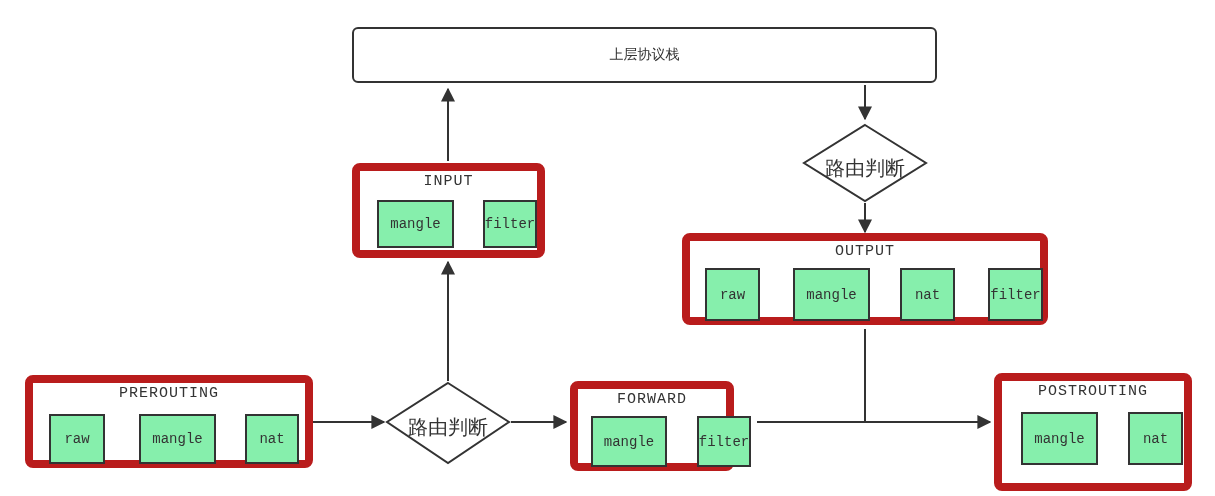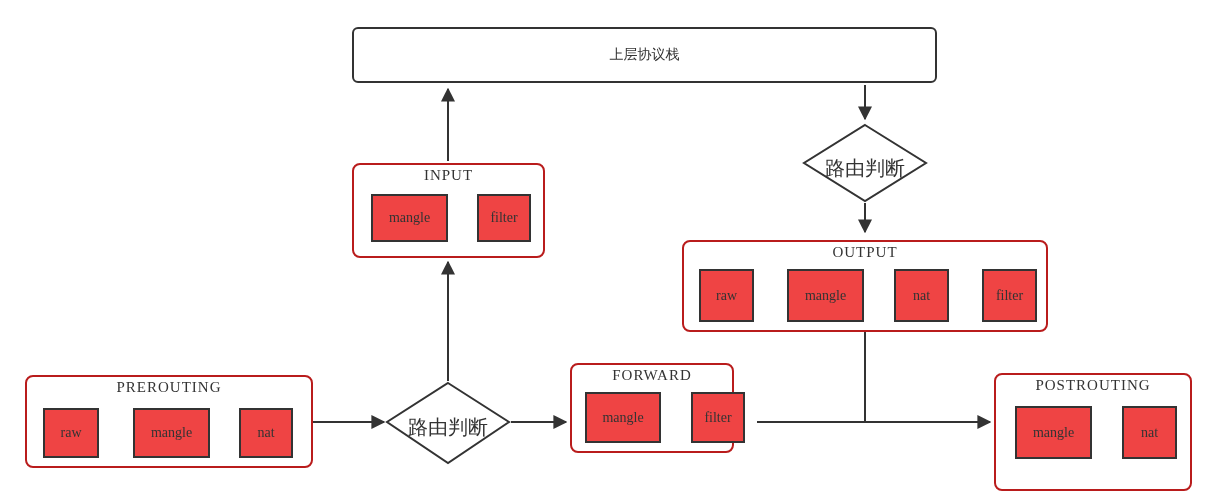--- a/index.html
+++ b/index.html
@@ -1,53 +1,53 @@
 <!DOCTYPE html>
 <html><head>
 <meta charset="utf-8">
 <style>
   html, body { margin: 0; padding: 0; background: #ffffff; }
   .canvas {
     position: relative;
     width: 1215px;
     height: 496px;
     background: #ffffff;
-    font-family: Liberation Serif, serif;
+    font-family: Liberation Mono, monospace;
     color: #333333;
     overflow: hidden;
   }
   .wires { position: absolute; left: 0; top: 0; width: 1215px; height: 496px; }
 
   
   .stack-box {
     position: absolute; left: 352px; top: 27px; width: 585px; height: 56px;
     border: 2px solid #333333; border-radius: 6px; background: #ffffff;
     box-sizing: border-box;
     display: flex; align-items: center; justify-content: center;
     font-size: 14px;
   }
 
   
   .group {
-    position: absolute; border: 2px solid #b91c1c; border-radius: 8px;
+    position: absolute; border: 8px solid #b91c1c; border-radius: 8px;
     background: #ffffff; box-sizing: border-box;
   }
   .group-label {
     position: absolute; left: 0; top: 2px; width: 100%;
     text-align: center; font-size: 15px; letter-spacing: 1px;
   }
   .g-prerouting  { left: 25px;  top: 375px; width: 288px; height: 93px; }
   .g-input       { left: 352px; top: 163px; width: 193px; height: 95px; }
-  .g-forward     { left: 570px; top: 363px; width: 164px; height: 90px; }
-  .g-output      { left: 682px; top: 240px; width: 366px; height: 92px; }
+  .g-forward     { left: 570px; top: 381px; width: 164px; height: 90px; }
+  .g-output      { left: 682px; top: 233px; width: 366px; height: 92px; }
   .g-postrouting { left: 994px; top: 373px; width: 198px; height: 118px; }
 
   
   .tbox {
-    position: absolute; border: 2px solid #333333; background: #ef4444;
+    position: absolute; border: 2px solid #333333; background: #86efac;
     box-sizing: border-box;
     display: flex; align-items: center; justify-content: center;
     font-size: 14px;
   }
   .pre-raw    { left: 16px;  top: 31px; width: 56px; height: 50px; }
   .pre-mangle { left: 106px; top: 31px; width: 77px; height: 50px; }
   .pre-nat    { left: 212px; top: 31px; width: 54px; height: 50px; }
 
   .in-mangle  { left: 17px;  top: 29px; width: 77px; height: 48px; }
   .in-filter  { left: 123px; top: 29px; width: 54px; height: 48px; }

